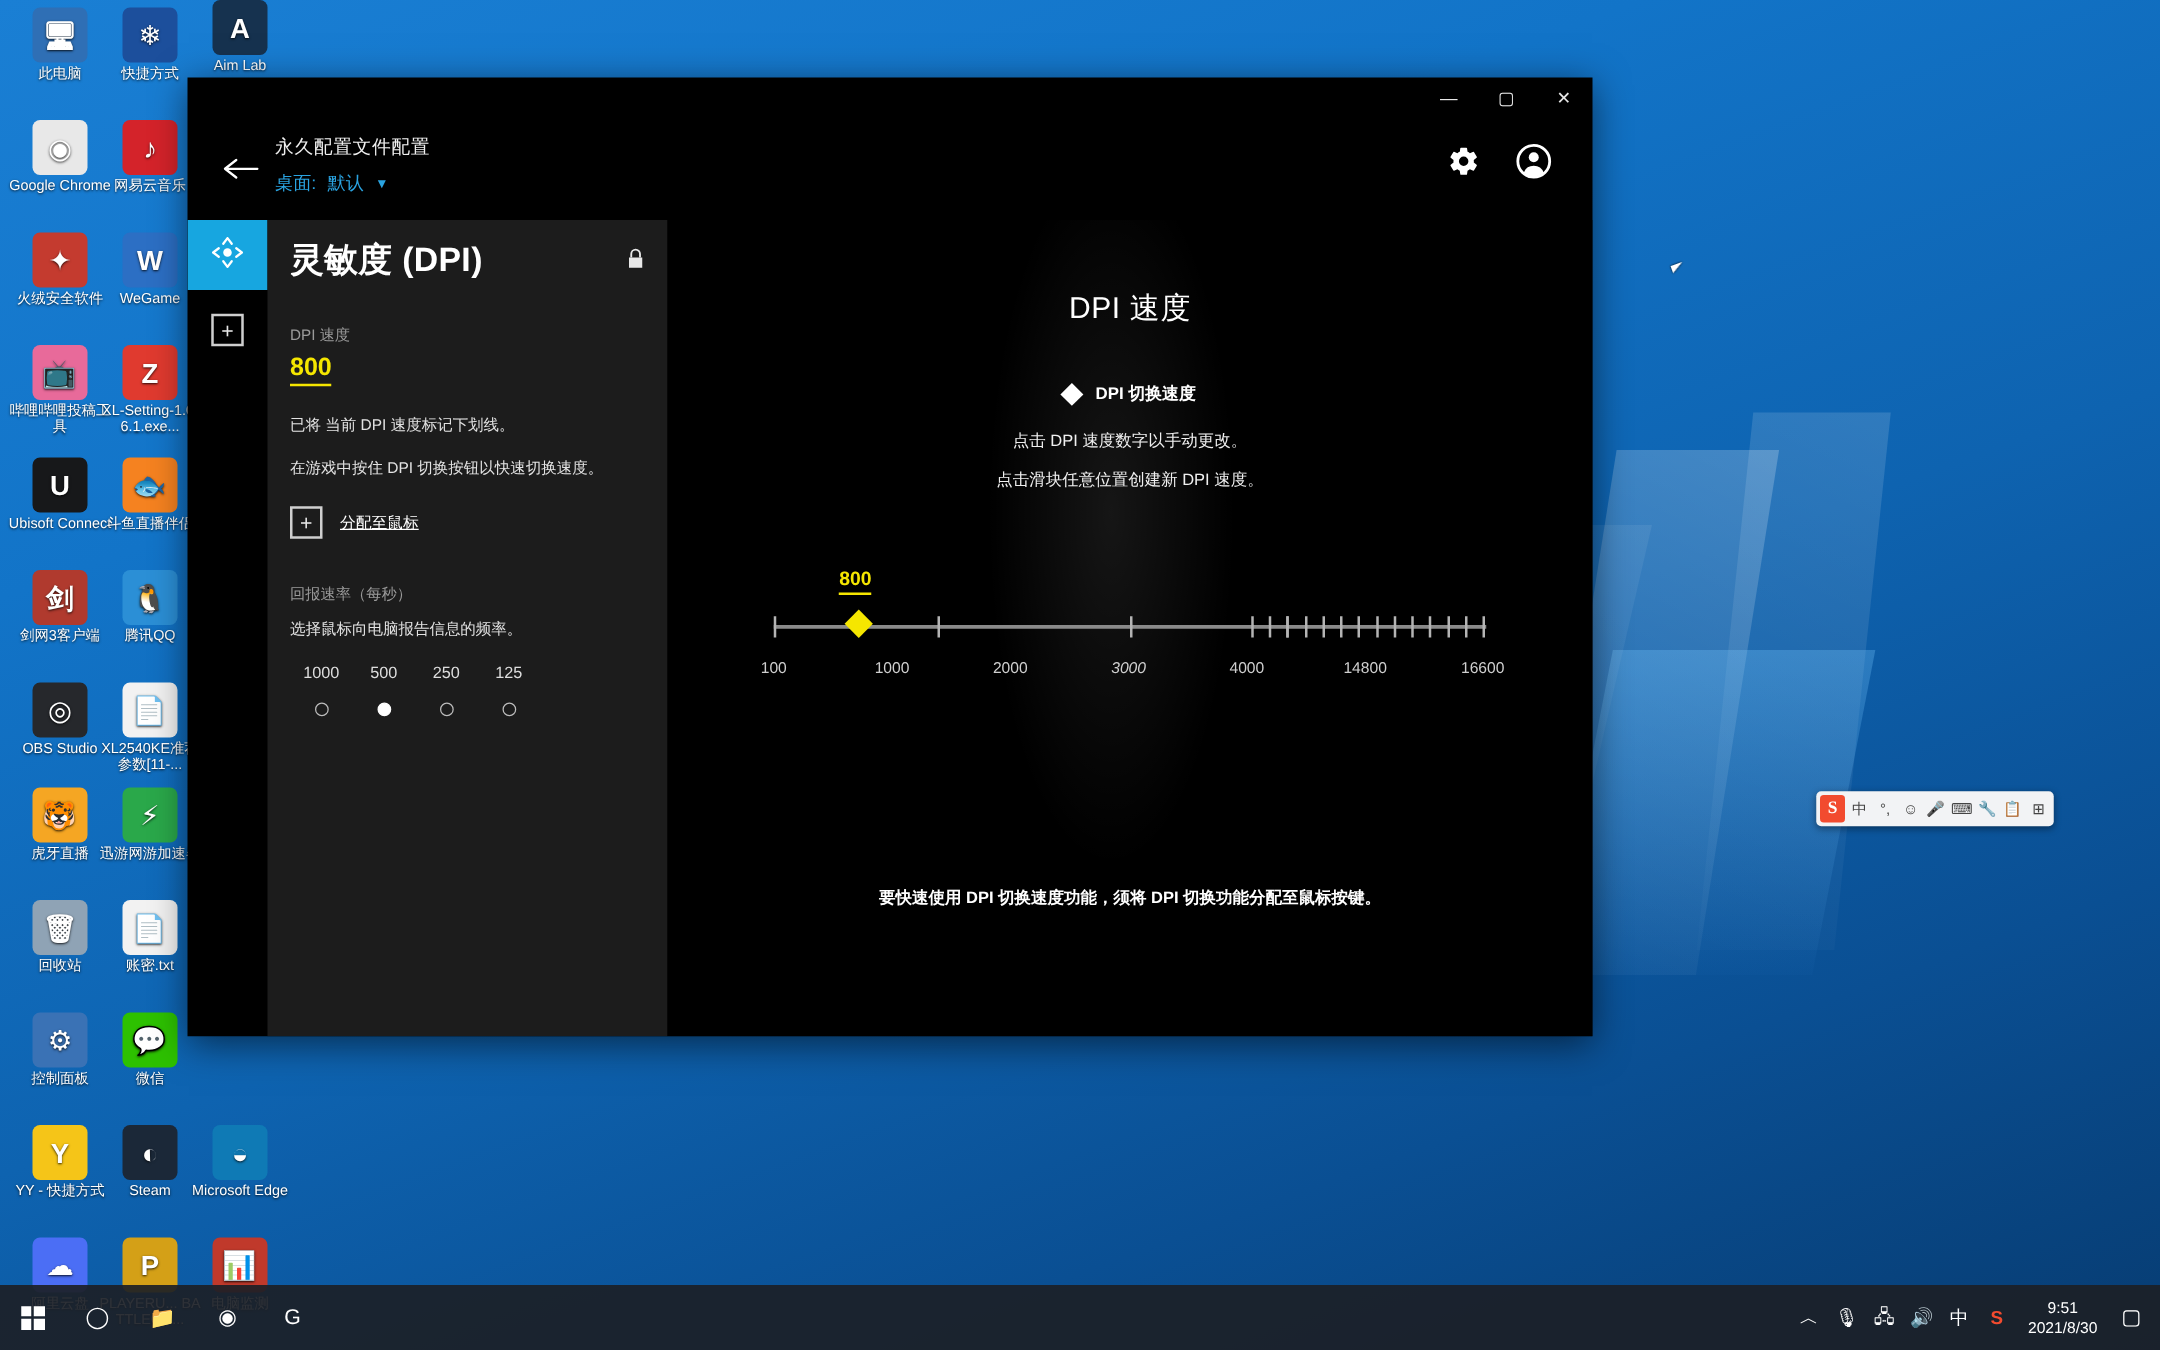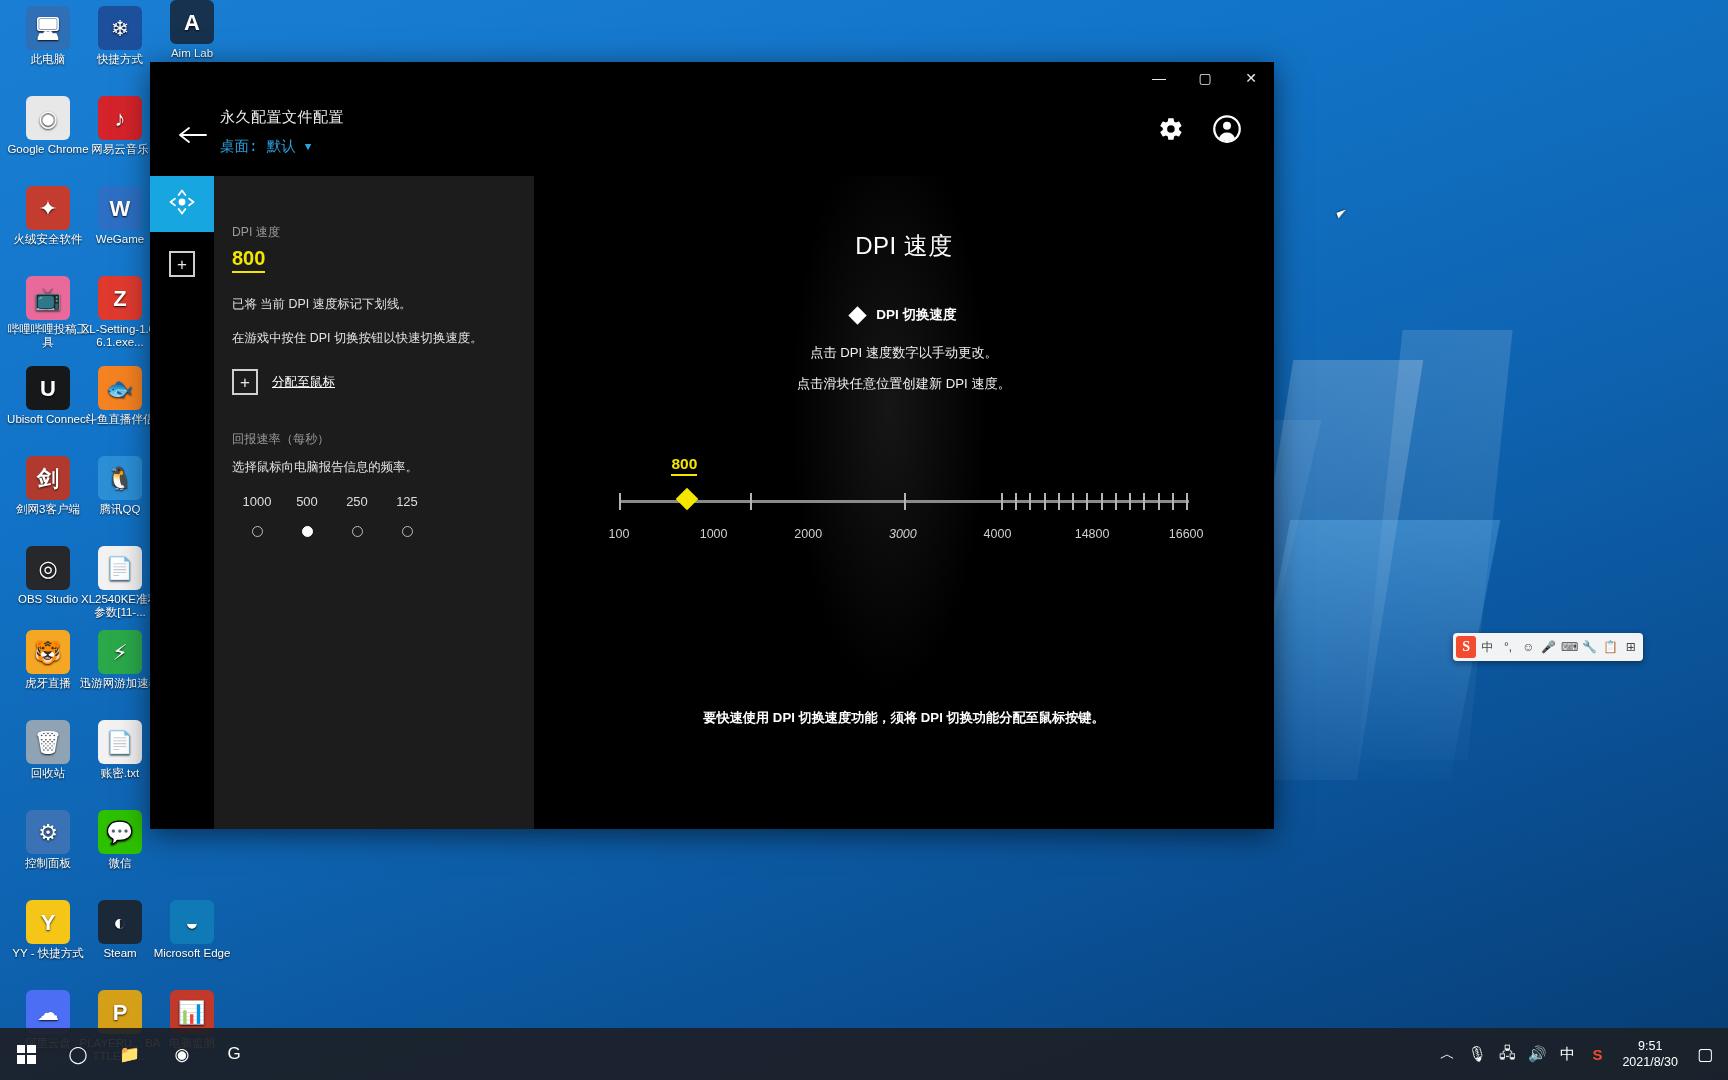--- a/index.html
+++ b/index.html
@@ -96,21 +96,21 @@
   }
   #titlebar { height: 42px; display: flex; justify-content: flex-end; align-items: flex-start; }
   .wbtn { width: 46px; height: 32px; display: flex; align-items: center; justify-content: center;
           color: #e8e8e8; font-size: 14px; }
 
   #app-header { height: 72px; display: flex; align-items: flex-start; padding-left: 14px; }
   #back-button { width: 56px; height: 62px; display: flex; align-items: center;
                  justify-content: center; color: #fff; font-size: 26px; }
   #header-titles { padding-top: 4px; }
   #profile-title { color: #f0f0f0; font-size: 15px; letter-spacing: .5px; }
-  #profile-row { margin-top: 10px; display: flex; align-items: center; gap: 9px; font-family: Liberation Mono, monospace; }
+  #profile-row { margin-top: 10px; display: flex; align-items: center; gap: 9px; }
   #profile-desktop-label { color: #2aa3e0; font-size: 14.5px; }
   #profile-name { color: #2aa3e0; font-size: 14.5px; }
   #profile-caret { color: #2aa3e0; font-size: 11px; }
   #header-actions { margin-left: auto; display: flex; align-items: center; gap: 22px;
                     padding-right: 30px; padding-top: 8px; }
   .hdr-ic { width: 34px; height: 34px; display: flex; align-items: center; justify-content: center; }
 
   #app-body { display: flex; height: 653px; }
 
   
@@ -345,20 +345,29 @@
             <path d="M26.5 15 L22 11.6 M26.5 15 L22 18.4" stroke="#fff" stroke-width="1.8" fill="none" stroke-linecap="round"></path>
           </svg>
         </span>
       </div>
       <div class="sb-item" id="sb-add">
         <span class="plusbox">+</span>
       </div>
     </div>
 
     <div id="left-panel">
+      <div id="panel-title-row">
+        <div id="panel-title">灵敏度 (DPI)</div>
+        <div id="lock-icon">
+          <svg width="15" height="18" viewBox="0 0 15 18" aria-hidden="true">
+            <path d="M4 8 V5.2 a3.5 3.5 0 0 1 7 0 V8" fill="none" stroke="#e8e8e8" stroke-width="1.5"></path>
+            <rect x="2.2" y="8" width="10.6" height="8.2" fill="#e8e8e8"></rect>
+          </svg>
+        </div>
+      </div>
 
 
       <div id="dpi-speed-label" class="section-label">DPI 速度</div>
       <div><span id="dpi-speed-value">800</span></div>
 
       <div id="note1" class="body-text">已将 当前 DPI 速度标记下划线。</div>
       <div id="note2" class="body-text">在游戏中按住 DPI 切换按钮以快速切换速度。</div>
 
       <div id="assign-row">
         <span class="plusbox">+</span>

